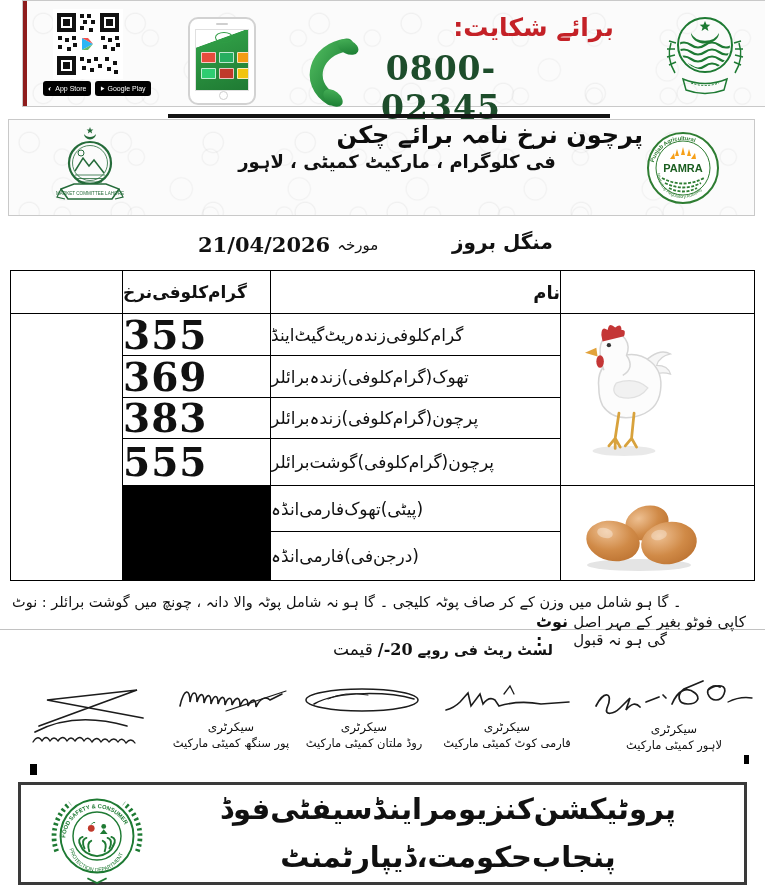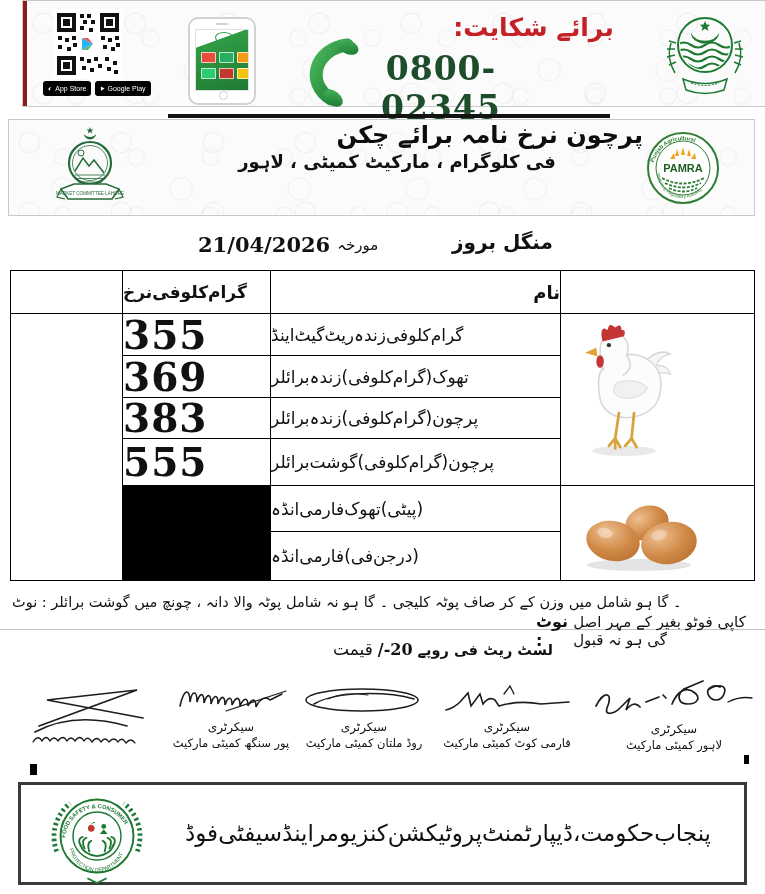--- a/index.html
+++ b/index.html
@@ -75,21 +75,21 @@
   #copyNoteText{font-size:15px;}
   
   .sigBlock{position:absolute;text-align:center;}
   .sigTitle{font-size:12px;line-height:1.3;}
   .sigCommittee{font-size:11.5px;line-height:1.3;}
   .mark{position:absolute;background:#000;}
   
   #footer{left:18px;top:782px;width:729px;height:103px;border:3px solid #3a3a3a;box-sizing:border-box;background:#fff;}
   #fsLogo{left:28px;top:3px;}
   #footerText{left:136px;top:0;width:582px;height:97px;display:flex;align-items:center;justify-content:center;
-              font-size:23px;font-weight:normal;flex-wrap:wrap;line-height:1.4;text-align:center;}
+              font-size:29px;font-weight:bold;flex-wrap:wrap;line-height:1.4;text-align:center;}
   svg text{font-family:"Liberation Sans", sans-serif;}
 </style>
 </head>
 <body>
 
 <div id="page">
 
   <div id="banner" class="abs patternBg">
     <div id="redStrip" class="abs"></div>
 

